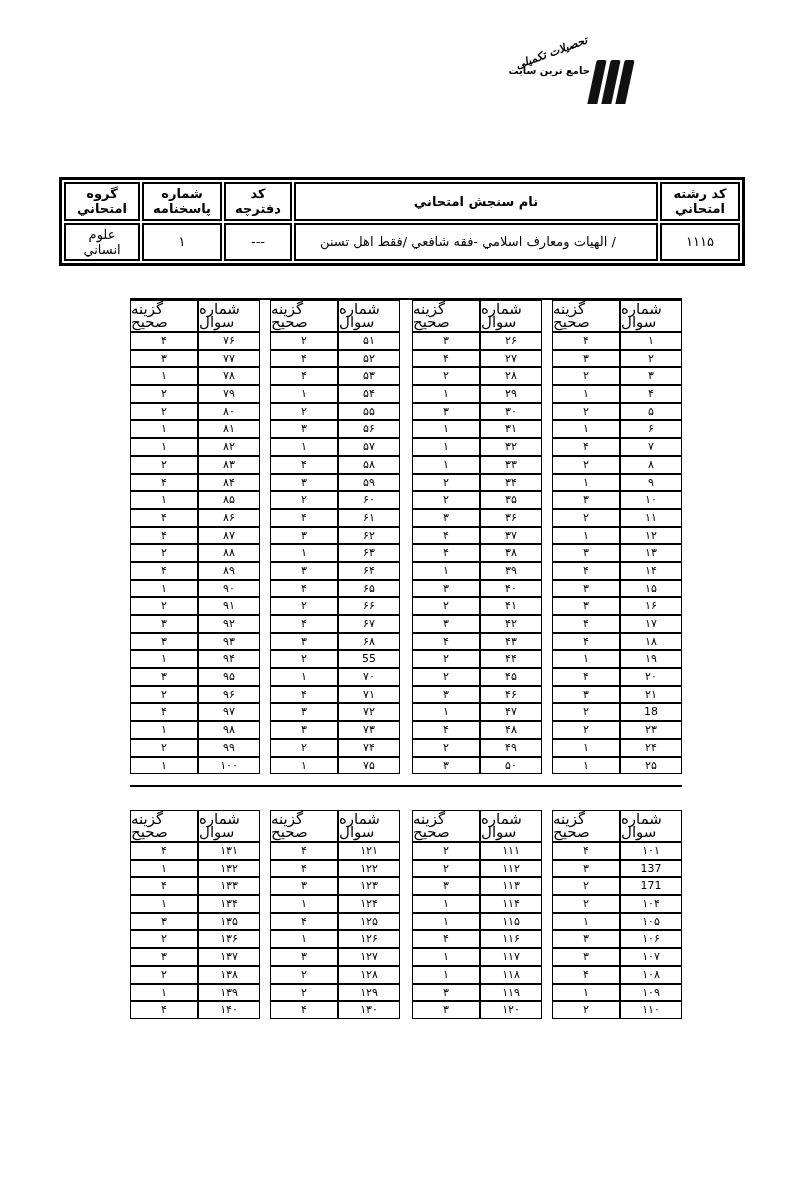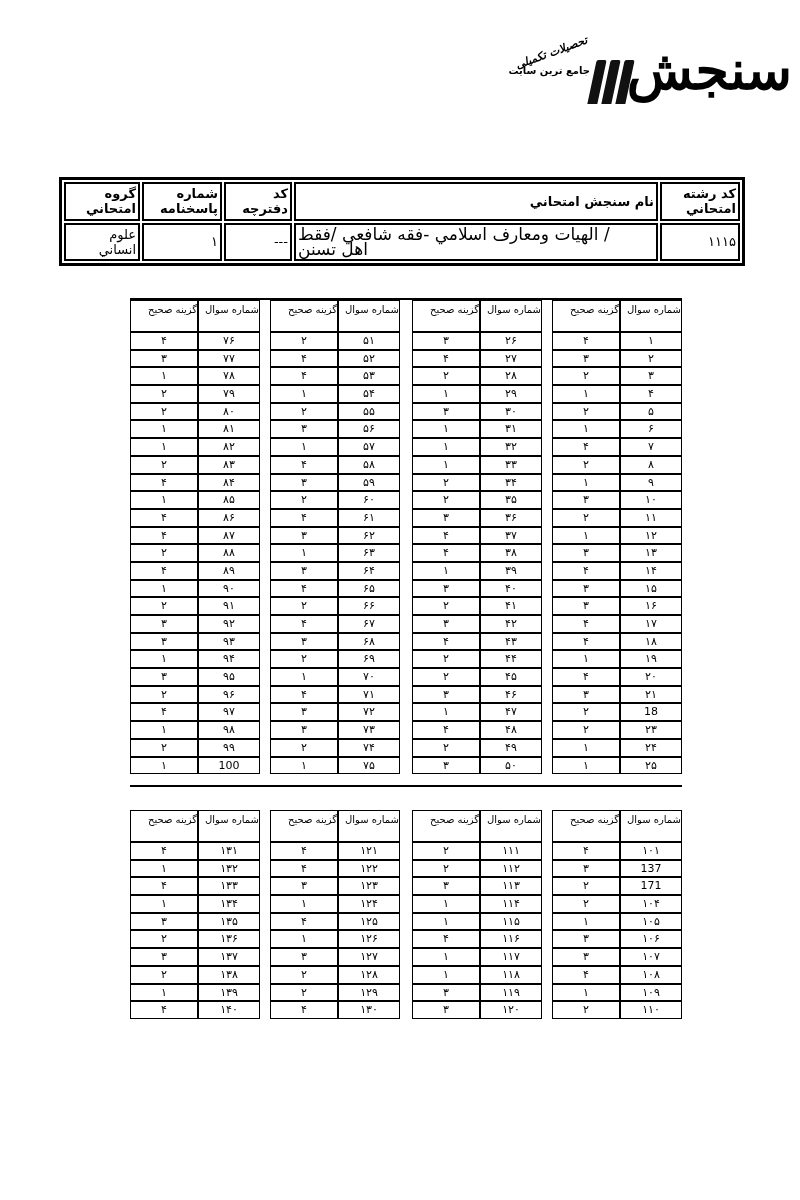--- a/index.html
+++ b/index.html
@@ -6,40 +6,39 @@
   body { width:800px; height:1200px; position:relative; overflow:hidden; font-family:"DejaVu Sans", sans-serif; color:#000; }
   .logo { position:absolute; left:492px; top:30px; width:300px; height:85px; }
   .logo .brand { position:absolute; right:0; top:0; font-family:"DejaVu Serif", serif; font-size:54px; font-weight:bold; line-height:80px; letter-spacing:-2px; }
   .logo .bars { position:absolute; left:100px; top:30px; width:40px; height:44px; }
   .logo .bars span { position:absolute; top:0; width:10px; height:44px; background:#111; transform:skewX(-12deg); border-radius:2px 2px 0 0; }
   .logo .tagline { position:absolute; left:0; top:24px; width:98px; font-size:10px; font-weight:bold; direction:rtl; text-align:right; line-height:14px; }
   .logo .tagline .script { display:block; font-family:"DejaVu Serif", serif; font-style:italic; font-size:11px; transform:rotate(-20deg); margin-top:-4px; }
 
   .info { position:absolute; left:59px; top:177px; width:686px; height:89px; border:3px solid #000; box-sizing:border-box; background:#fff; }
   .info table { width:100%; height:100%; border-collapse:separate; border-spacing:2px; direction:rtl; }
-  .info td { border:2px solid #000; text-align:right; font-size:13px; line-height:15px; padding:0 2px; }
+  .info td { border:2px solid #000; text-align:center; font-size:13px; line-height:15px; padding:0 2px; }
   .info td.hdr { font-weight:bold; }
-  .info td.name-val { text-align:left; padding-right:18px; font-size:17px; }
+  .info td.name-val { text-align:center; padding-right:18px; font-size:13px; }
 
   .block { position:absolute; direction:rtl; }
   .block1 { left:130px; top:298px; width:552px; height:485px; border-top:2px solid #000; border-bottom:2px solid #000; }
   .block2 { left:130px; top:810px; width:552px; height:215px; }
   .group { position:absolute; top:0; width:130px; }
   .grp-col { display:flex; flex-direction:column; }
   .hrow, .drow { display:flex; direction:rtl; }
-  .hcell { border:1.5px solid #000; box-sizing:border-box; text-align:right; font-size:10px; line-height:13px; height:32px; padding-top:2px; }
+  .hcell { border:1.5px solid #000; box-sizing:border-box; text-align:left; font-size:15px; line-height:13px; height:32px; padding-top:2px; }
   .dcell { border:1.5px solid #000; box-sizing:border-box; text-align:center; font-size:11px; height:17.7px; line-height:15px; font-family:"DejaVu Sans", sans-serif; }
   .c-num { width:62px; }
   .c-ans { width:68px; }
 </style>
 </head>
 <body>
 
 <div class="logo">
-  <div class="brand">سنجش</div>
   <div class="bars">
     <span style="left:0;"></span>
       <span style="left:14px;"></span>
       <span style="left:28px;"></span>
   </div>
   <div class="tagline">
     <span class="script">تحصیلات تکمیلی</span>
     <span>جامع ترین سایت</span>
   </div>
 </div>
@@ -349,21 +348,21 @@
       </div>
       <div class="drow">
         <div class="dcell c-num">۶۷</div>
         <div class="dcell c-ans">۴</div>
       </div>
       <div class="drow">
         <div class="dcell c-num">۶۸</div>
         <div class="dcell c-ans">۳</div>
       </div>
       <div class="drow">
-        <div class="dcell c-num">۶۹</div>
+        <div class="dcell c-num">55</div>
         <div class="dcell c-ans">۲</div>
       </div>
       <div class="drow">
         <div class="dcell c-num">۷۰</div>
         <div class="dcell c-ans">۱</div>
       </div>
       <div class="drow">
         <div class="dcell c-num">۷۱</div>
         <div class="dcell c-ans">۴</div>
       </div>
@@ -479,21 +478,21 @@
       </div>
       <div class="drow">
         <div class="dcell c-num">۹۸</div>
         <div class="dcell c-ans">۱</div>
       </div>
       <div class="drow">
         <div class="dcell c-num">۹۹</div>
         <div class="dcell c-ans">۲</div>
       </div>
       <div class="drow">
-        <div class="dcell c-num">100</div>
+        <div class="dcell c-num">۱۰۰</div>
         <div class="dcell c-ans">۱</div>
       </div>
     </div>
   </div>
 <div class="block block2">
     <div class="group grp-col" style="right: 0px;">
       <div class="hrow">
         <div class="hcell c-num">شماره سوال</div>
         <div class="hcell c-ans">گزینه صحیح</div>
       </div>

